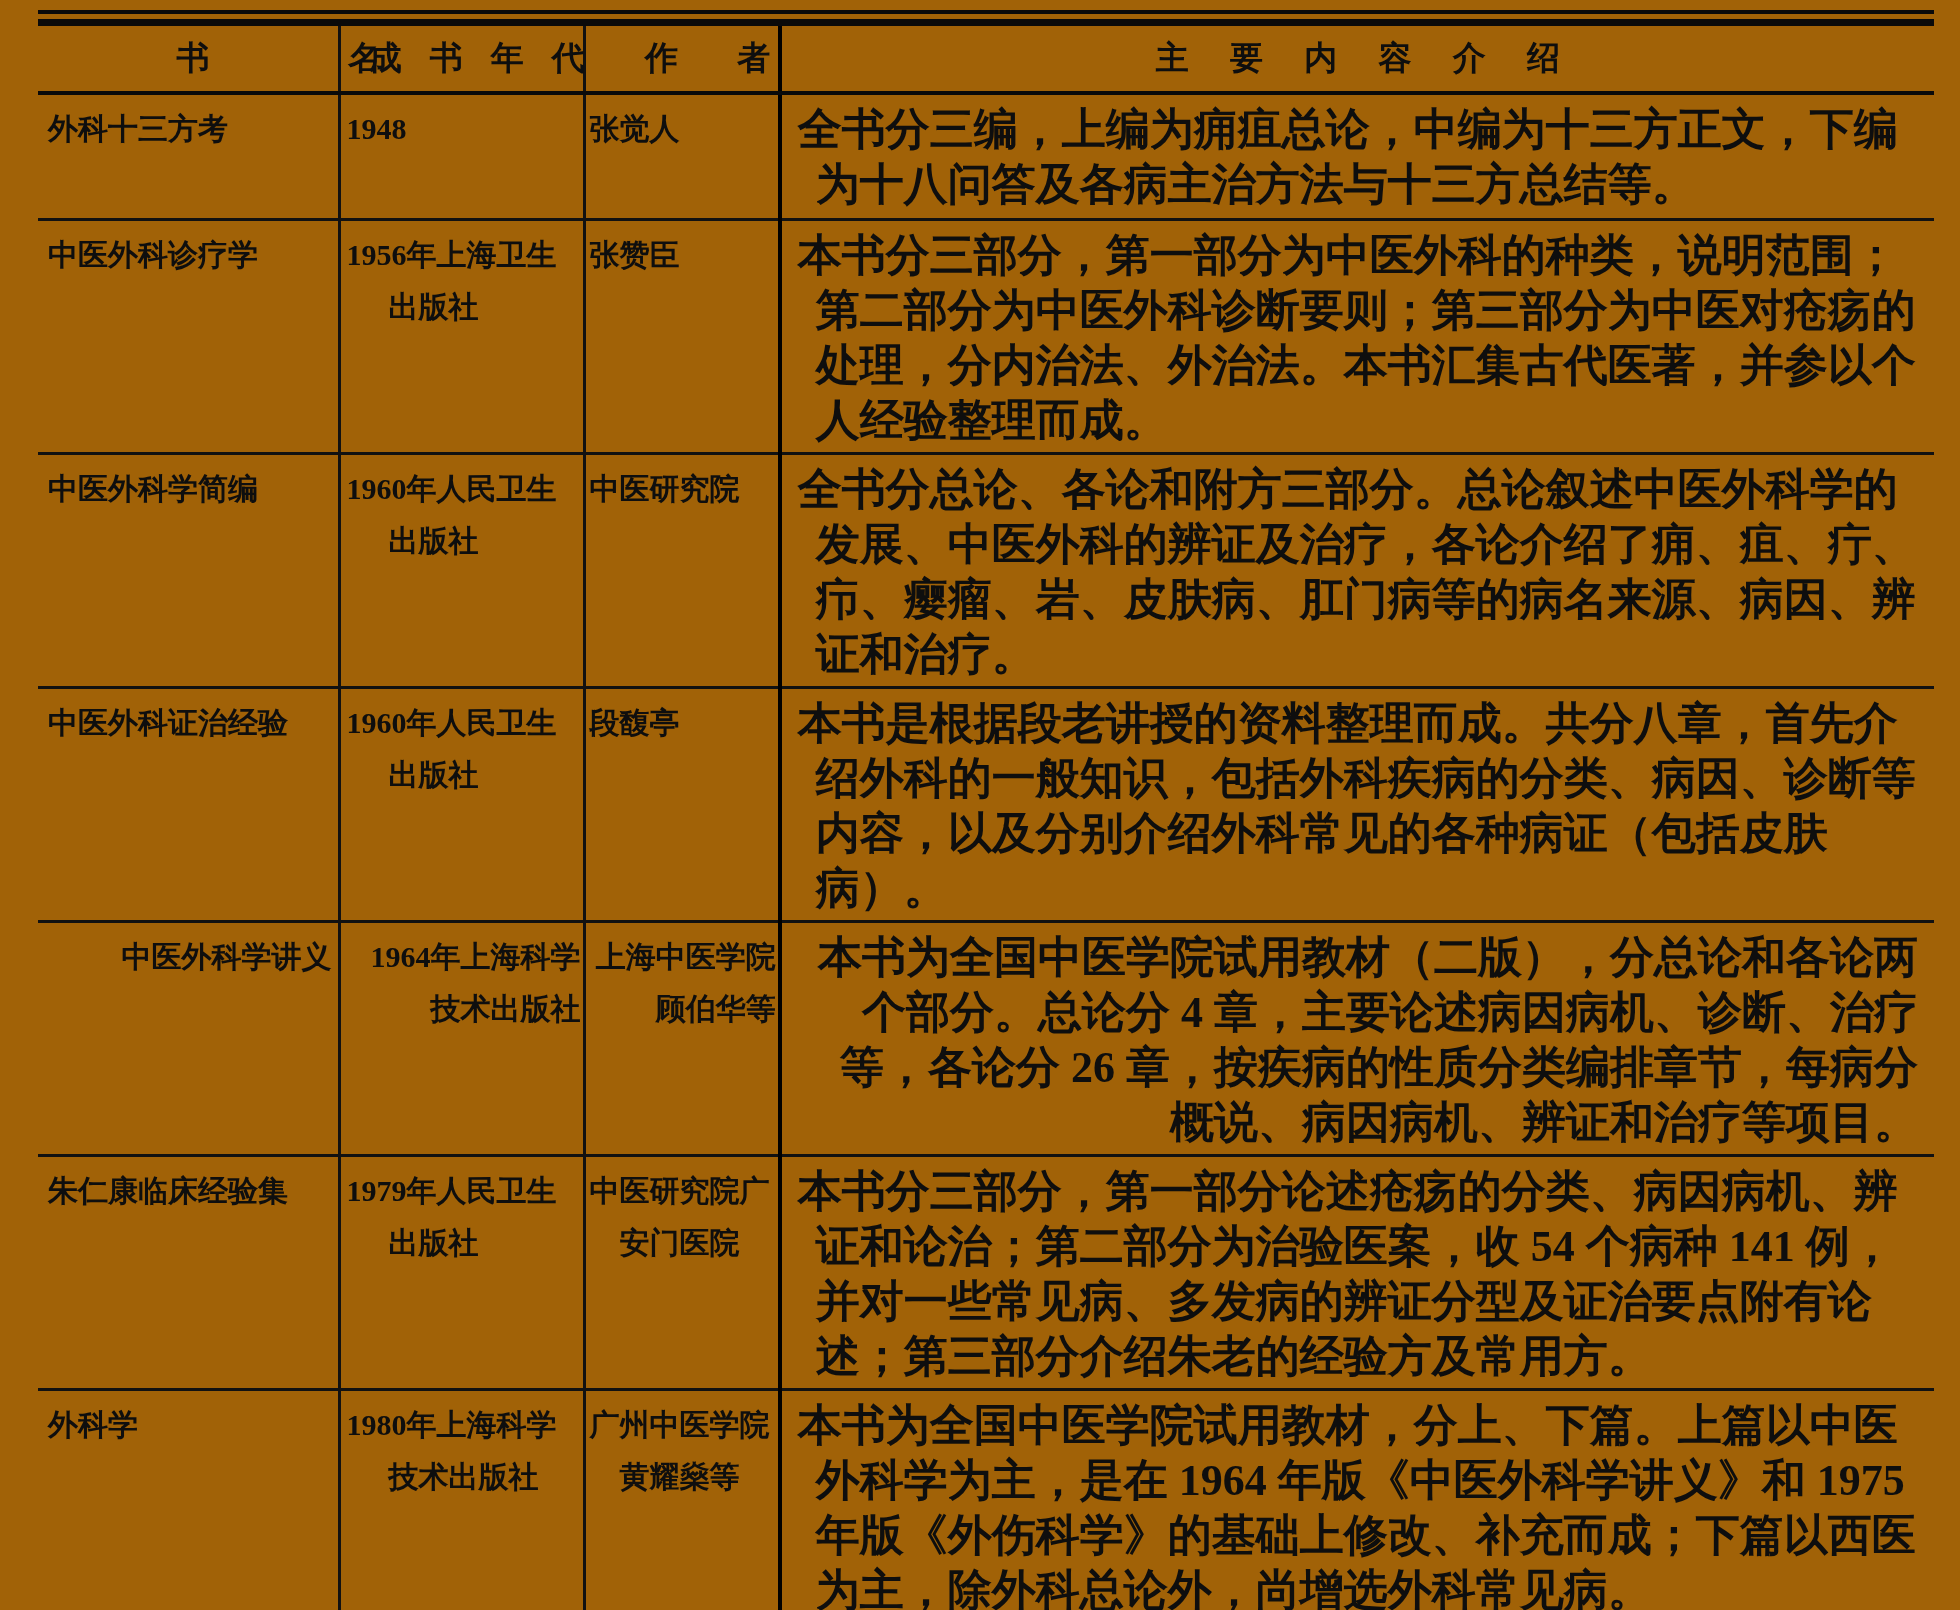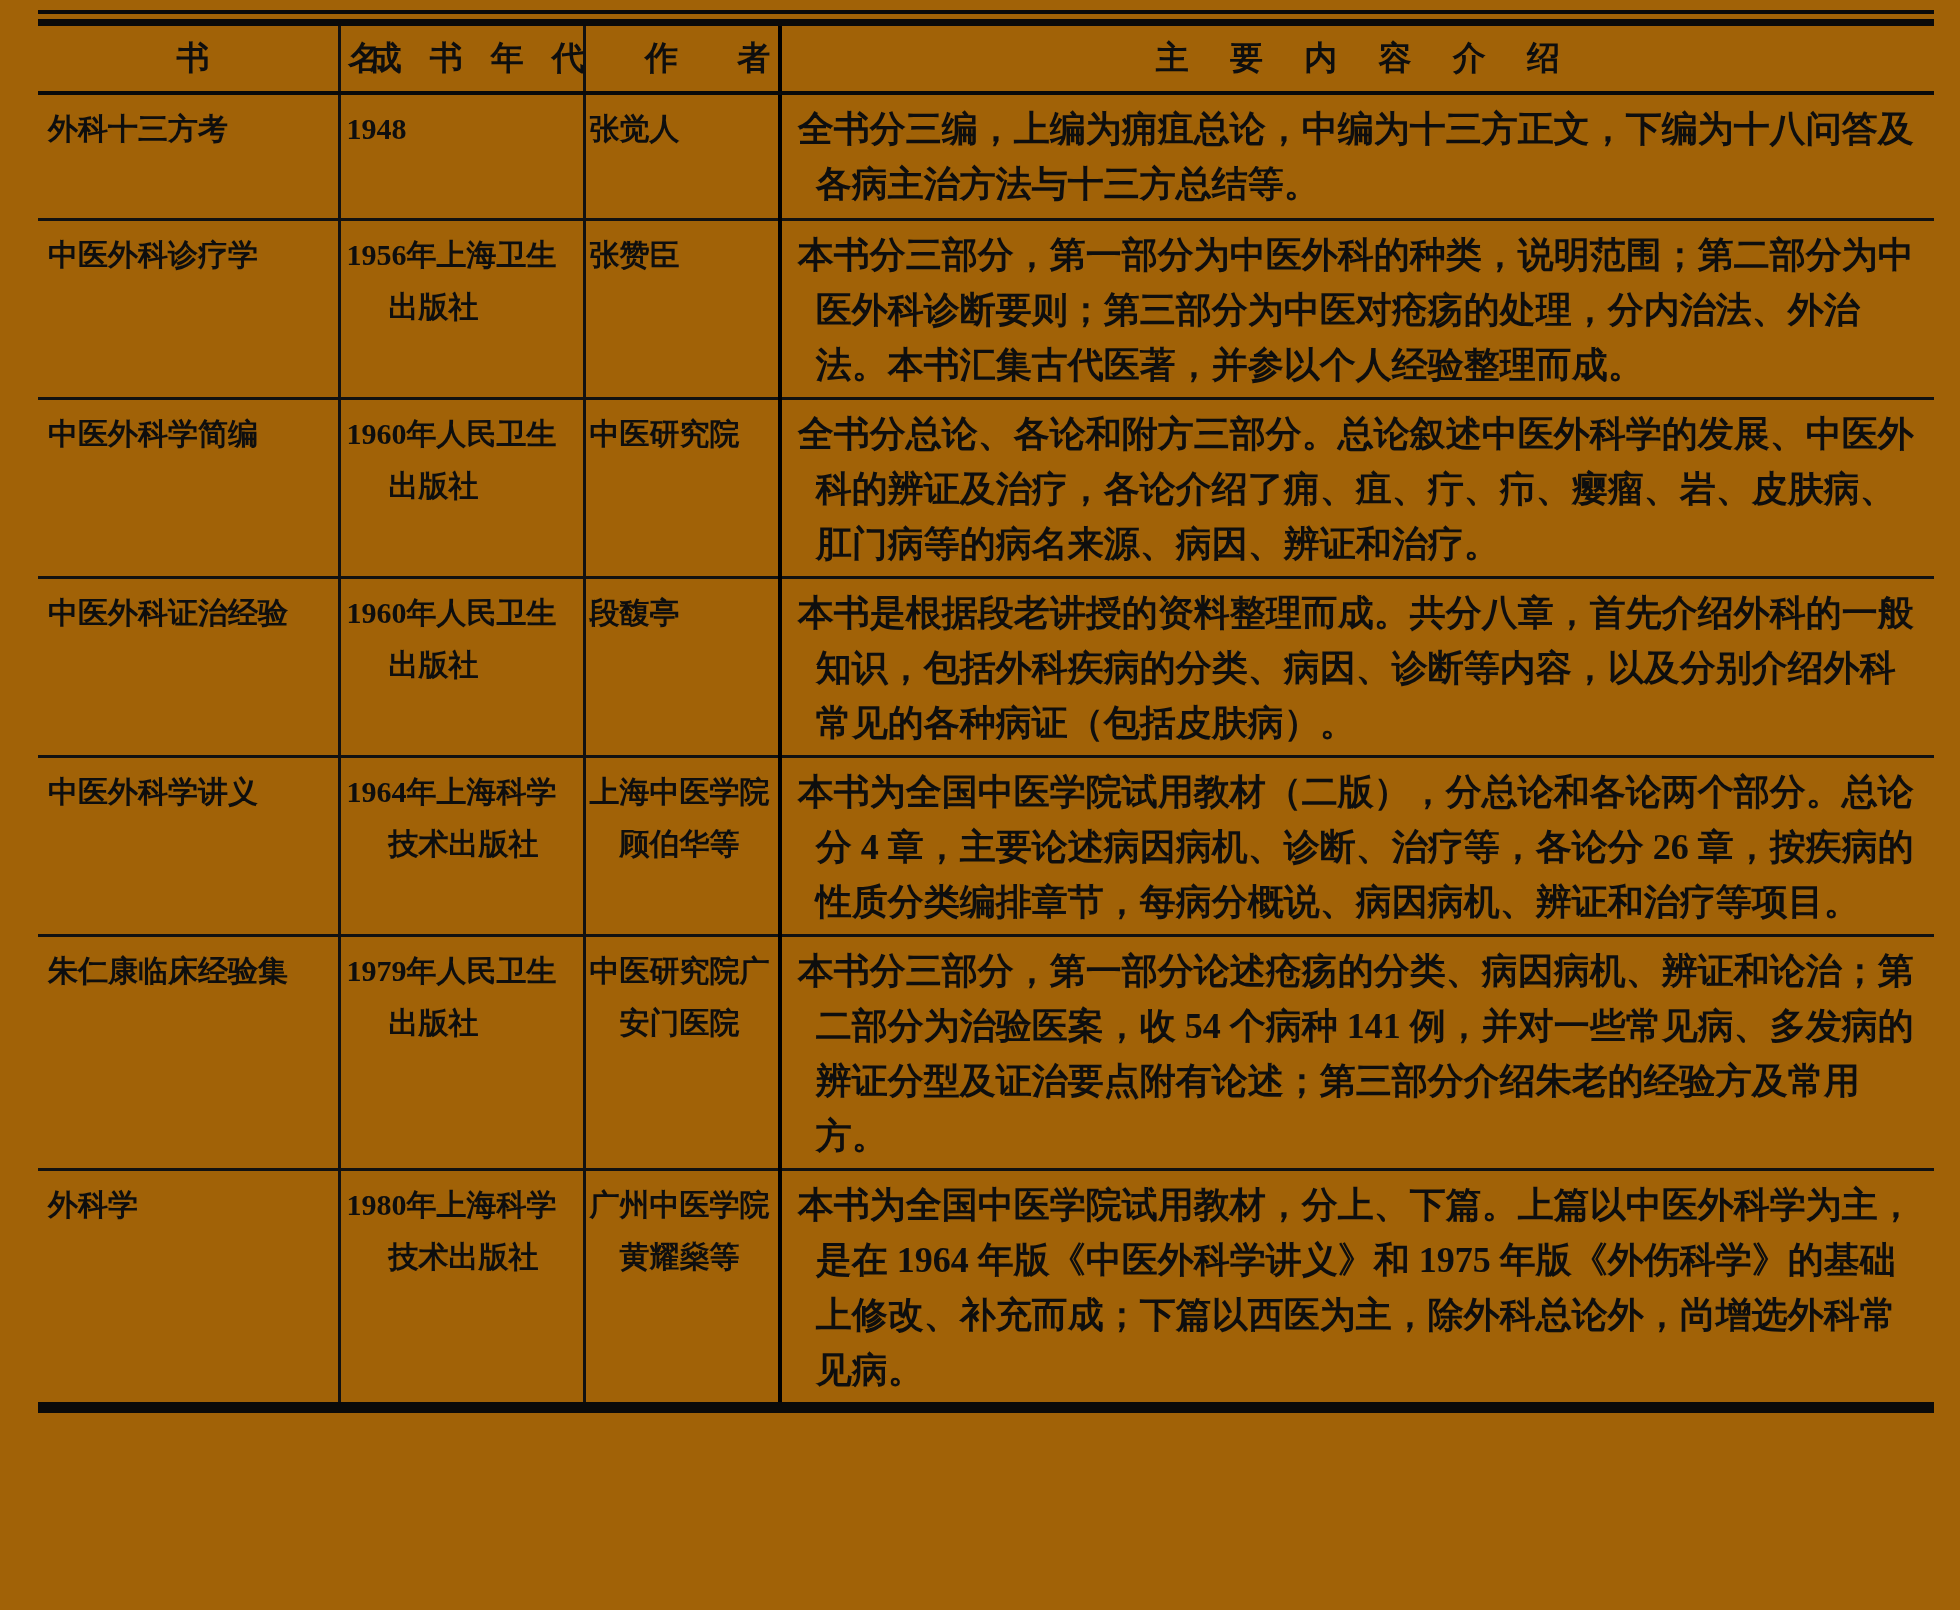--- a/index.html
+++ b/index.html
@@ -65,30 +65,30 @@
   .sp-author { letter-spacing: 1.8em;  padding-left: 1.8em; }
   .sp-intro  { letter-spacing: 1.25em; padding-left: 1.25em; }
 
   
   tbody { font-size: 30px; line-height: 52px; }
   tr.hrow { height: 70px; }
   tr.r0 { height: 127px; }
   tr.r1 { height: 172px; }
   tr.r2 { height: 171px; }
   tr.r3 { height: 170px; }
-  tr.r4 { height: 178px; }
+  tr.r4 { height: 178px; text-align: right; }
   tr.r5 { height: 216px; }
   tr.r6 { height: 227px; }
   tr.r7 { height: 232px; }
 
   td.c1 { padding: 8px 6px 0 10px; }
   td.c2 { padding: 8px 2px 0 48px; text-indent: -42px; }  
   td.c3 { padding: 8px 2px 0 34px; text-indent: -30px; }
   td.c4 {
-    font-size: 36px;
+    font-size: 44px;
     line-height: 55px;
     padding: 7px 16px 4px 34px;
     text-indent: -18px;            
   }
 </style>
 </head>
 <body>
 
 <div class="paper">
   <div class="table-frame">

